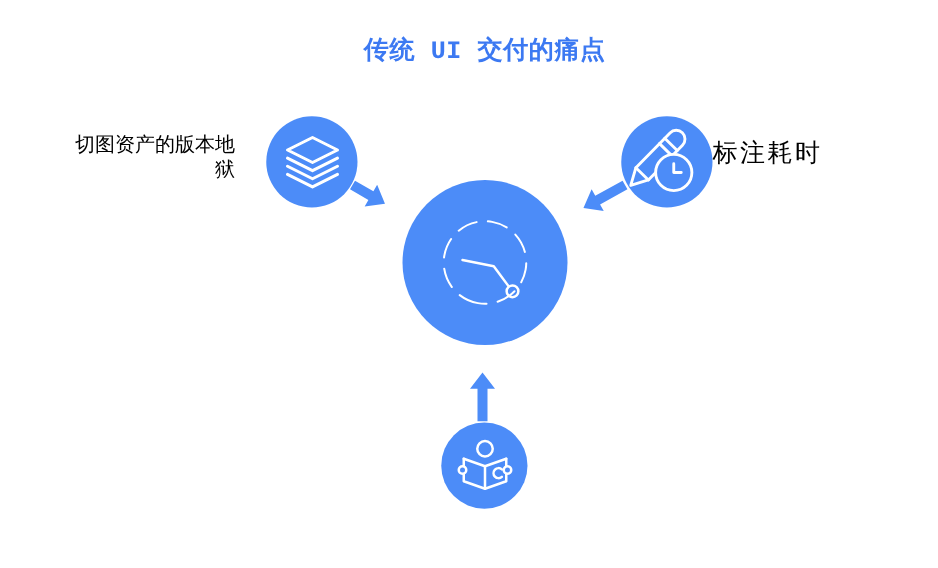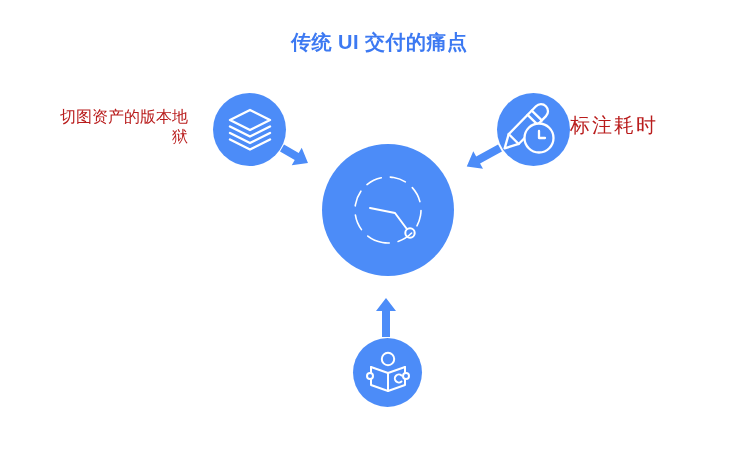--- a/index.html
+++ b/index.html
@@ -6,21 +6,21 @@
     margin: 0;
     padding: 0;
     background: #ffffff;
   }
   #canvas {
     position: relative;
     width: 750px;
     height: 454px;
     background: #ffffff;
     overflow: hidden;
-    font-family: Liberation Sans, sans-serif;
+    font-family: Liberation Mono, monospace;
   }
   .title {
     position: absolute;
     left: 291px;
     top: 31px;
     font-size: 20px;
     line-height: 22px;
     font-weight: bold;
     color: #3c79f2;
     white-space: nowrap;
@@ -33,21 +33,21 @@
     display: flex;
     align-items: center;
     justify-content: center;
   }
   #node-top-left   { left: 213px; top: 93px;  width: 73px;  height: 73px; }
   #node-top-right  { left: 497px; top: 93px;  width: 73px;  height: 73px; }
   #node-center     { left: 322px; top: 144px; width: 132px; height: 132px; }
   #node-bottom     { left: 353px; top: 338px; width: 69px;  height: 69px; }
   .label {
     position: absolute;
-    color: #b91c1c;
+    color: #000000;
   }
   #label-top-left {
     left: 58px;
     top: 107px;
     width: 130px;
     text-align: right;
     font-size: 16px;
     line-height: 20px;
   }
   #label-top-right {

